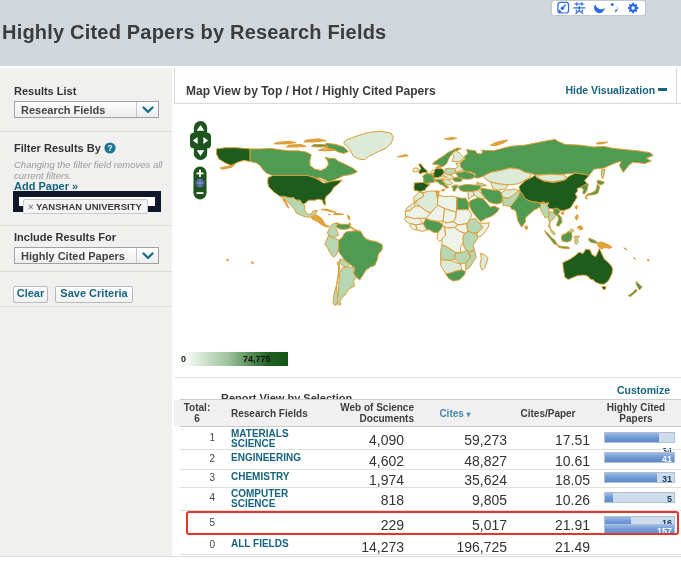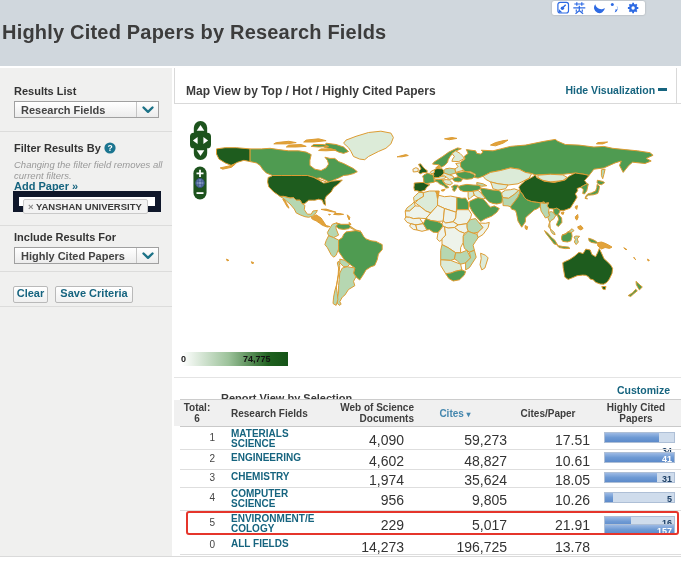--- a/index.html
+++ b/index.html
@@ -315,42 +315,41 @@
 <div class="num abs" style="left:304px;top:472px;width:100px;">1,974</div>
 <div class="num abs" style="left:407px;top:472px;width:100px;">35,624</div>
 <div class="num abs" style="left:490px;top:472px;width:100px;">18.05</div>
 <div class="bar abs" style="top:472px;">
       <div class="fill" style="width:75%"></div>
       <div class="v" style="color:#1c3f66;">31</div>
     </div>
 <div class="hl abs" style="left:180px;top:487px;width:501px;background:#dedede;"></div>
 <div class="rnum abs" style="left:185px;top:492px;">4</div>
 <div class="fld abs" style="top:489px;">COMPUTER<br>SCIENCE</div>
-<div class="num abs" style="left:304px;top:492px;width:100px;">956</div>
+<div class="num abs" style="left:304px;top:492px;width:100px;">818</div>
 <div class="num abs" style="left:407px;top:492px;width:100px;">9,805</div>
 <div class="num abs" style="left:490px;top:492px;width:100px;">10.26</div>
 <div class="bar abs" style="top:492px;">
       <div class="fill" style="width:12%"></div>
       <div class="v" style="color:#1c3f66;">5</div>
     </div>
 <div class="hl abs" style="left:180px;top:510px;width:501px;background:#dedede;"></div>
 <div class="rnum abs" style="left:185px;top:517px;">5</div>
-<div class="fld abs" style="top:514px;">ENVIRONMENT/E<br>COLOGY</div>
 <div class="num abs" style="left:304px;top:517px;width:100px;">229</div>
 <div class="num abs" style="left:407px;top:517px;width:100px;text-align:right;">5,017</div>
 <div class="num abs" style="left:490px;top:517px;width:100px;">21.91</div>
 <div class="bar abs" style="top:516px;">
       <div class="fill" style="width:38%"></div>
       <div class="v" style="color:#1c3f66;">16</div>
     </div>
 <div class="rnum abs" style="left:185px;top:539px;">0</div>
 <div class="fld abs" style="top:539px;">ALL FIELDS</div>
 <div class="num abs" style="left:304px;top:539px;width:100px;">14,273</div>
 <div class="num abs" style="left:407px;top:539px;width:100px;">196,725</div>
-<div class="num abs" style="left:490px;top:539px;width:100px;">13.78</div>
+<div class="num abs" style="left:490px;top:539px;width:100px;">21.49</div>
 <div class="bar abs" style="top:524px;">
       <div class="fill" style="width:100%"></div>
       <div class="v" style="color:#ffffff;">157</div>
     </div>
 <div class="hl abs" style="left:180px;top:554px;width:501px;background:#dedede;"></div>
 <div class="hl abs" style="left:180px;top:554px;width:501px;background:#dedede;"></div>
   <div class="abs" style="left:0;top:556px;width:681px;height:1px;background:#dadada;"></div>
   <div id="redbox" class="abs"></div>
 </div>
 

